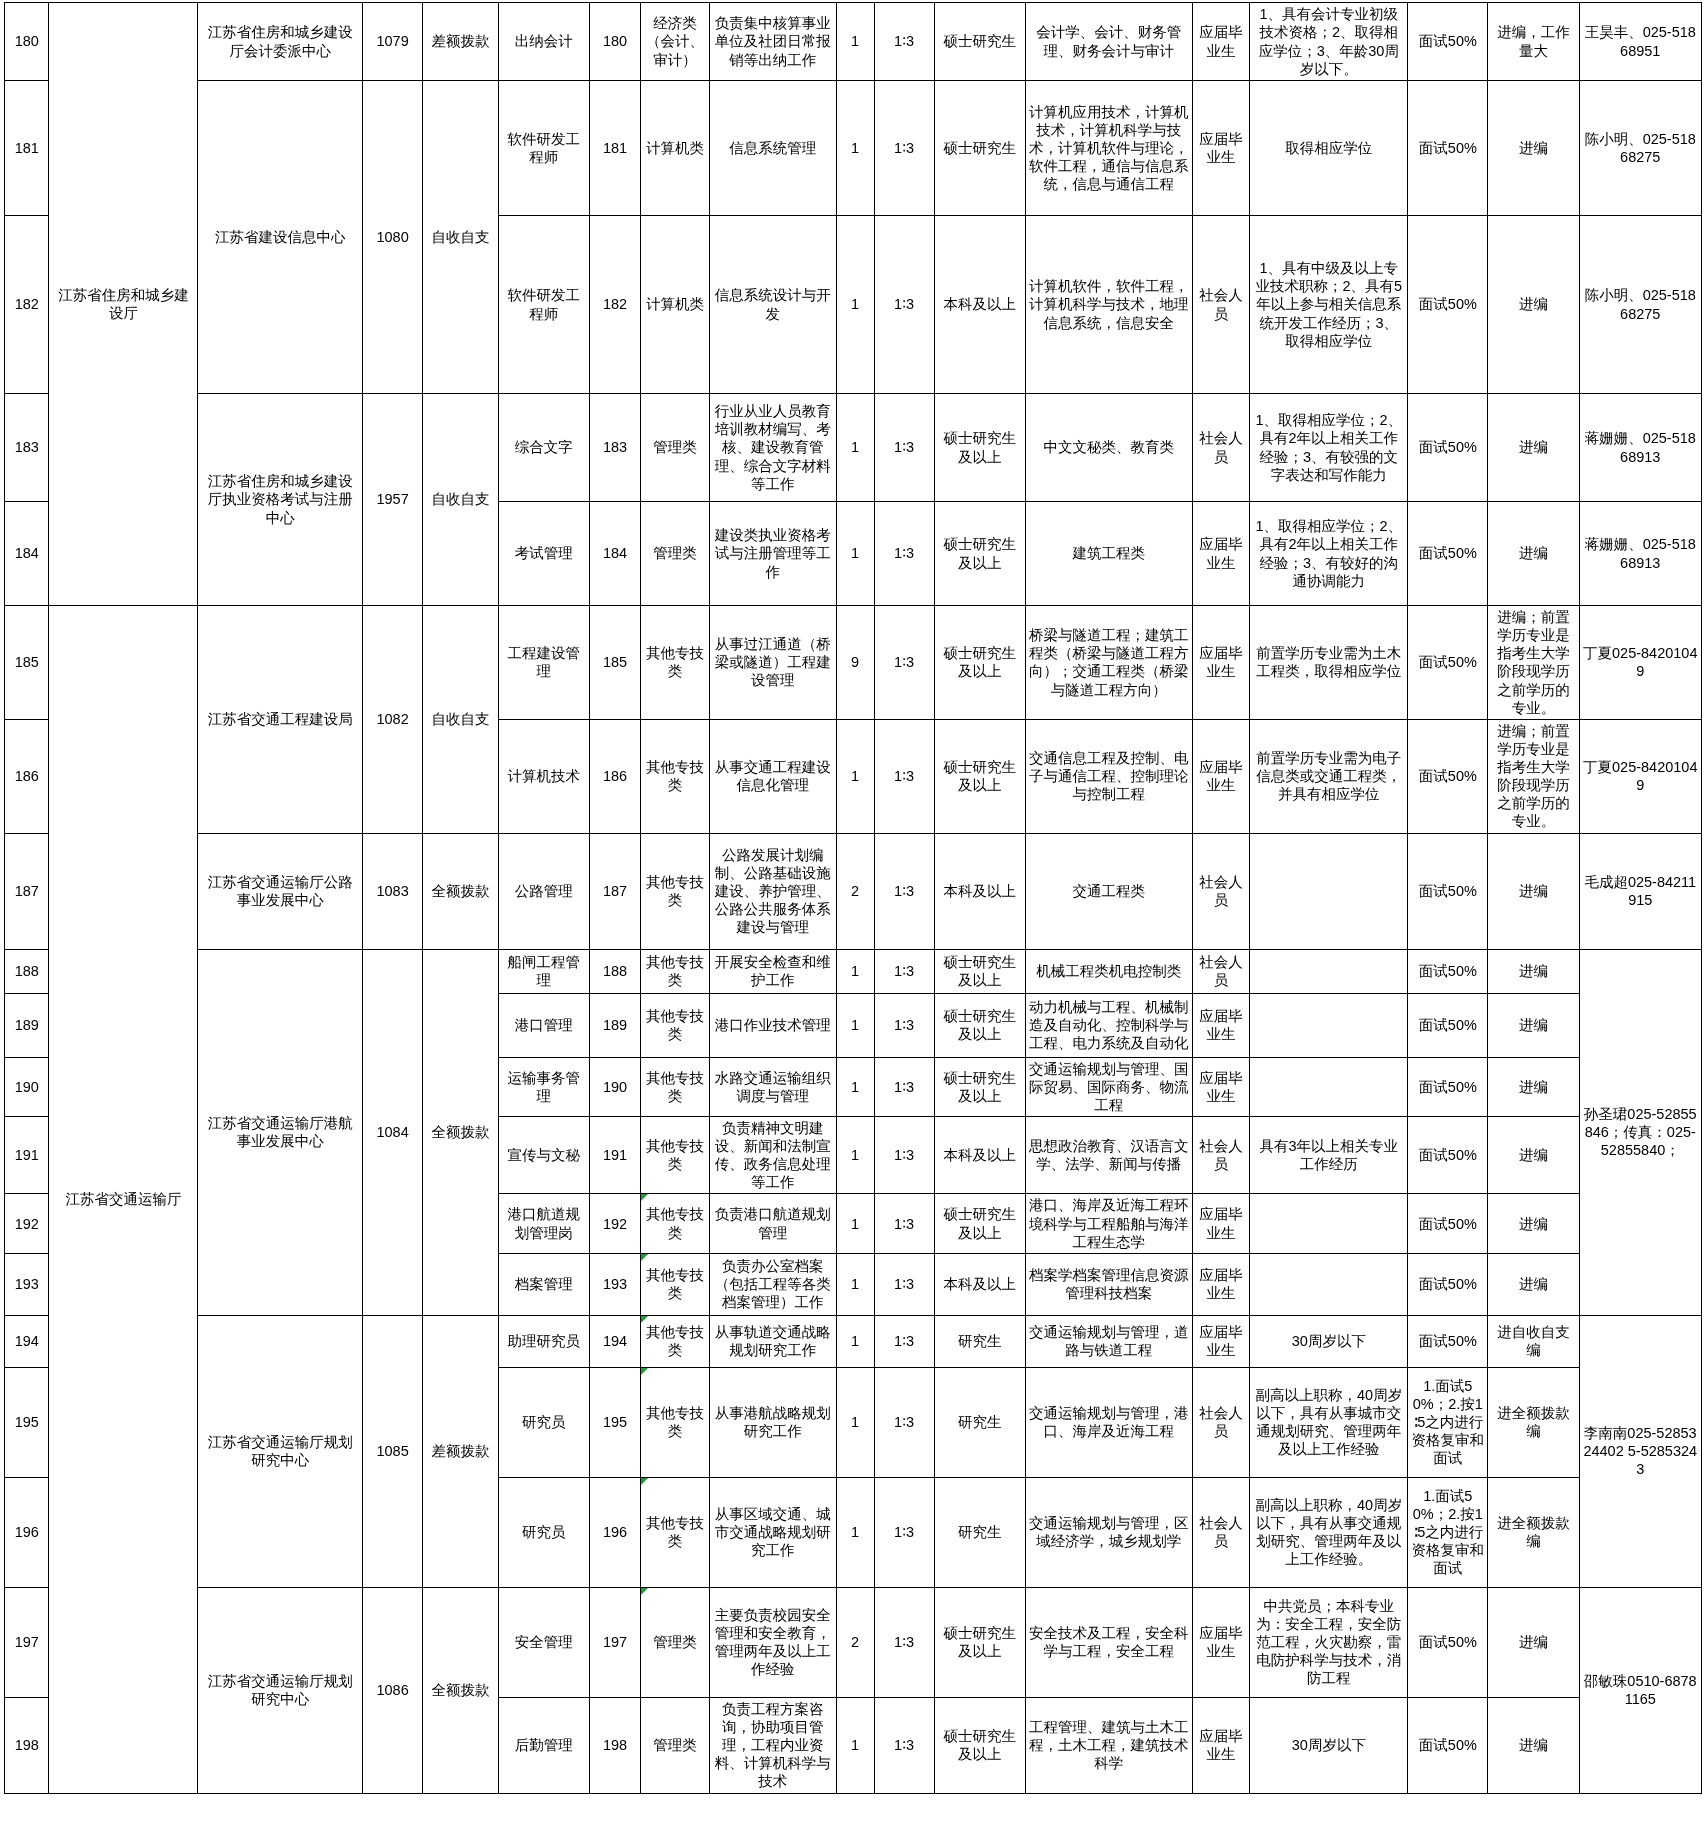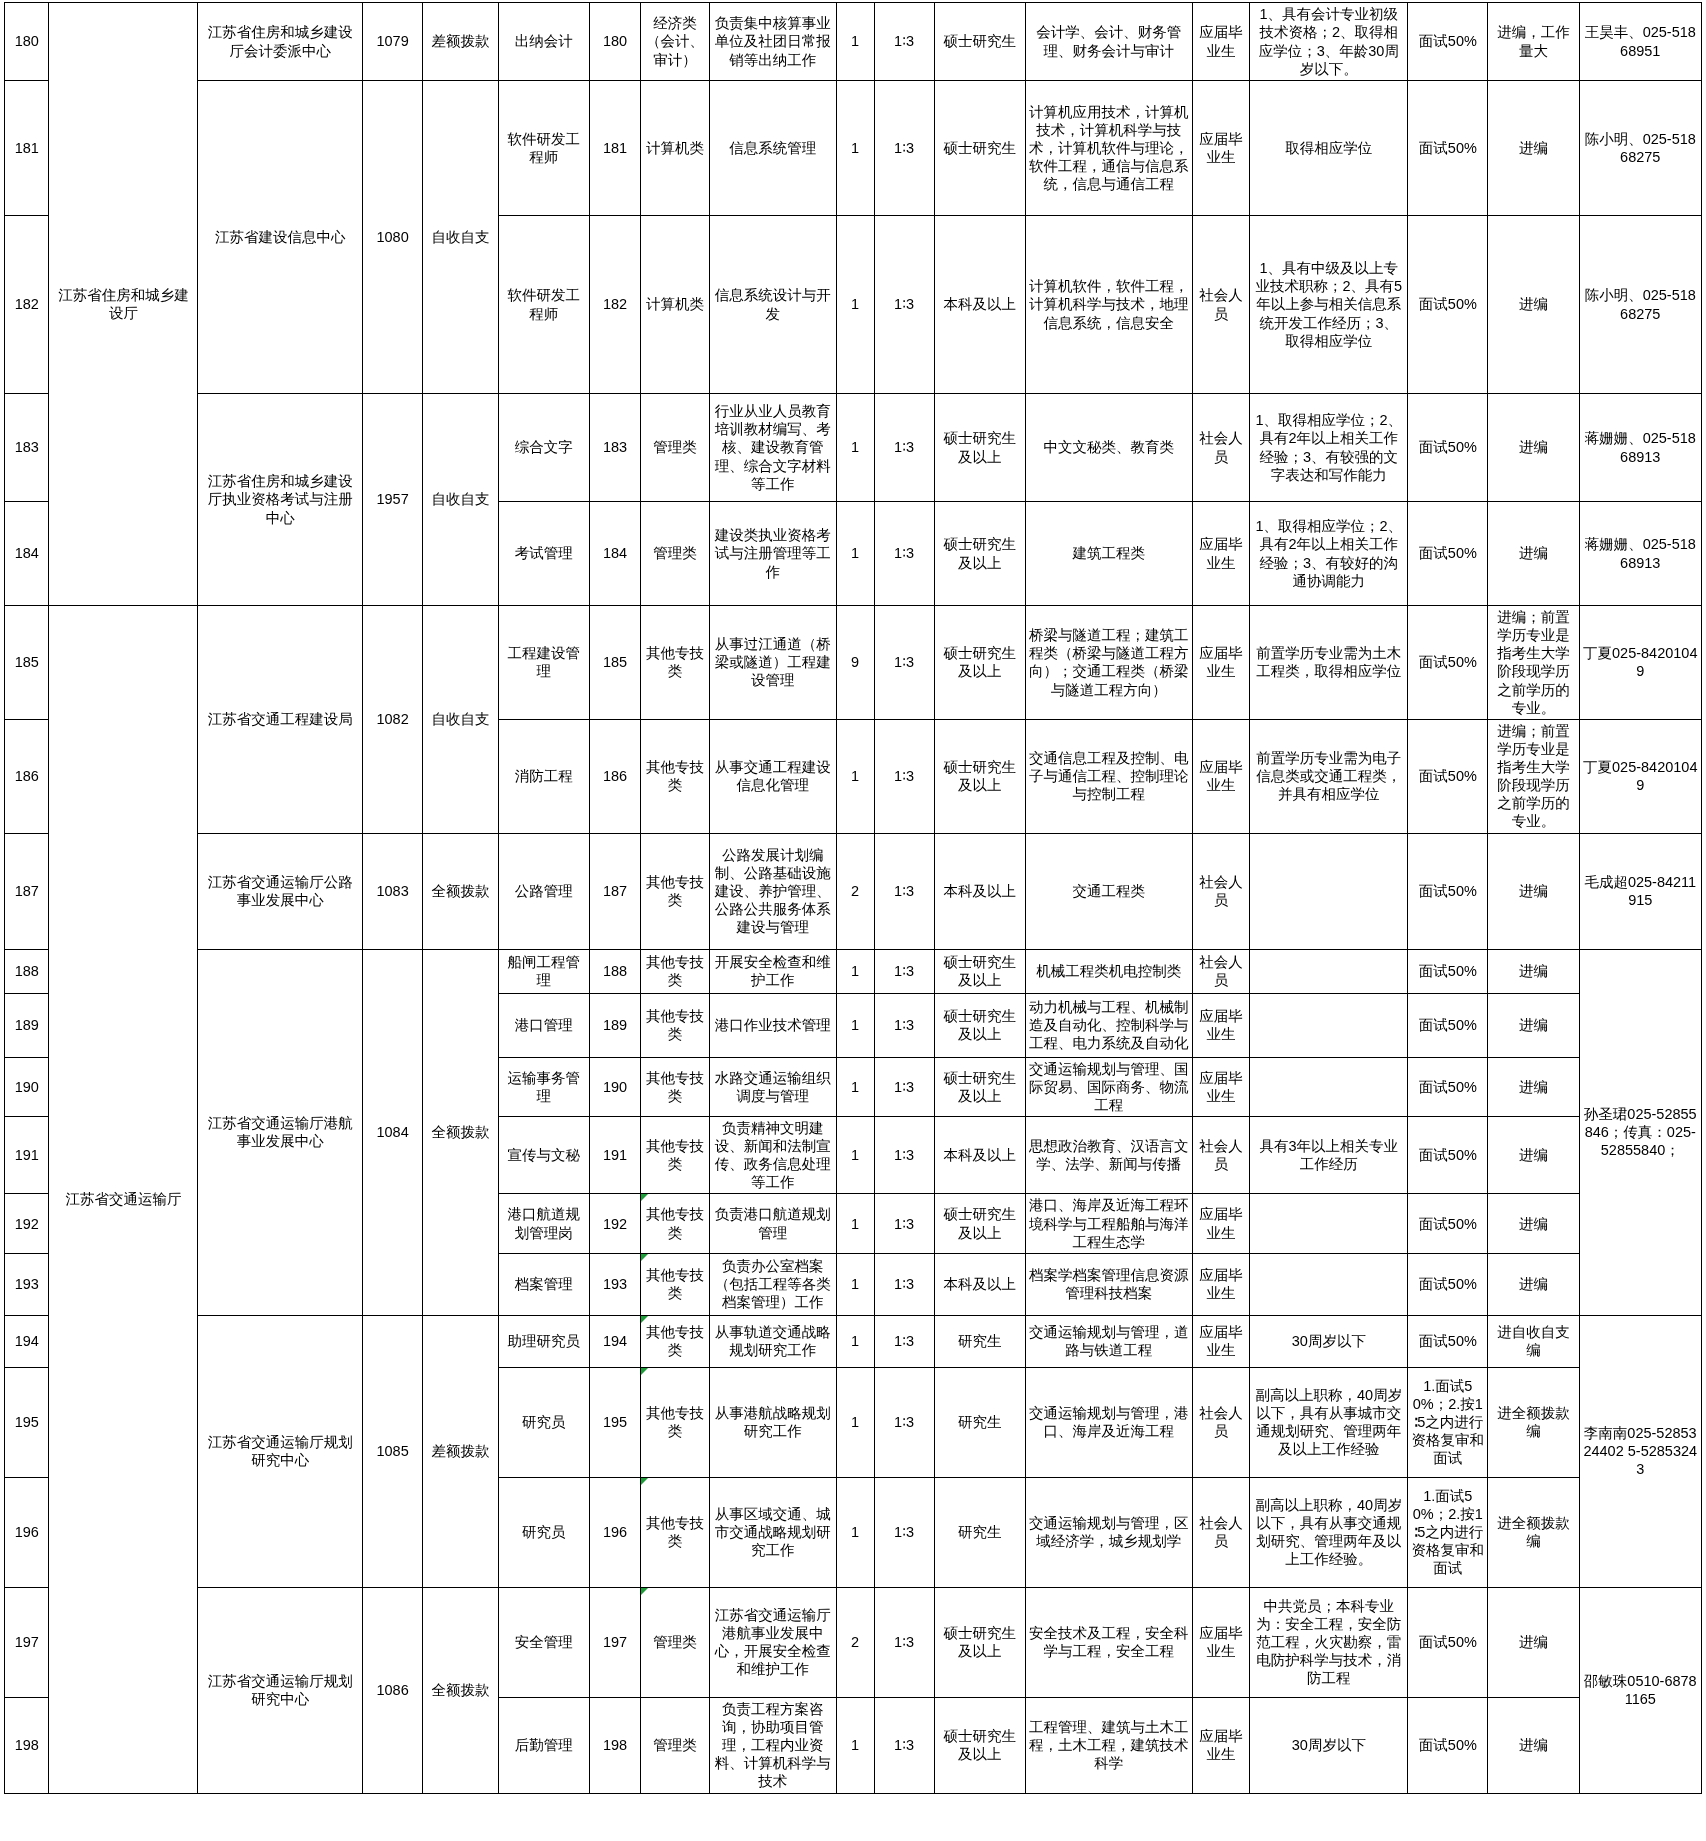--- a/index.html
+++ b/index.html
@@ -203,21 +203,21 @@
       <td>桥梁与隧道工程；建筑工程类（桥梁与隧道工程方向）；交通工程类（桥梁与隧道工程方向）</td>
       <td>应届毕业生</td>
       <td>前置学历专业需为土木工程类，取得相应学位</td>
       <td>面试50%</td>
       <td>进编；前置学历专业是指考生大学阶段现学历之前学历的专业。</td>
       <td>丁夏025-84201049</td>
     </tr>
 
     <tr style="height:98px">
       <td class="num">186</td>
-      <td>消防工程</td>
+      <td>计算机技术</td>
       <td>186</td>
       <td>其他专技类</td>
       <td>从事交通工程建设信息化管理</td>
       <td>1</td>
       <td>1∶3</td>
       <td>硕士研究生及以上</td>
       <td>交通信息工程及控制、电子与通信工程、控制理论与控制工程</td>
       <td>应届毕业生</td>
       <td>前置学历专业需为电子信息类或交通工程类，并具有相应学位</td>
       <td>面试50%</td>
@@ -398,21 +398,21 @@
     </tr>
 
     <tr style="height:110px">
       <td class="num">197</td>
       <td rowspan="2">江苏省交通运输厅规划研究中心</td>
       <td rowspan="2">1086</td>
       <td rowspan="2">全额拨款</td>
       <td>安全管理</td>
       <td>197</td>
       <td class="green-mark">管理类</td>
-      <td>江苏省交通运输厅港航事业发展中心，开展安全检查和维护工作</td>
+      <td>主要负责校园安全管理和安全教育，管理两年及以上工作经验</td>
       <td>2</td>
       <td>1∶3</td>
       <td>硕士研究生及以上</td>
       <td>安全技术及工程，安全科学与工程，安全工程</td>
       <td>应届毕业生</td>
       <td>中共党员；本科专业为：安全工程，安全防范工程，火灾勘察，雷电防护科学与技术，消防工程</td>
       <td>面试50%</td>
       <td>进编</td>
       <td rowspan="2">邵敏珠0510-68781165</td>
     </tr>

